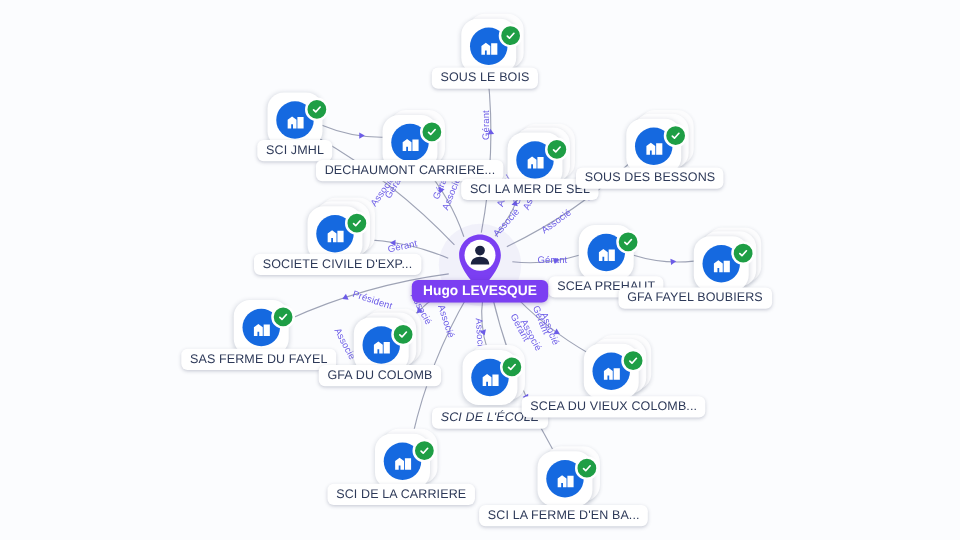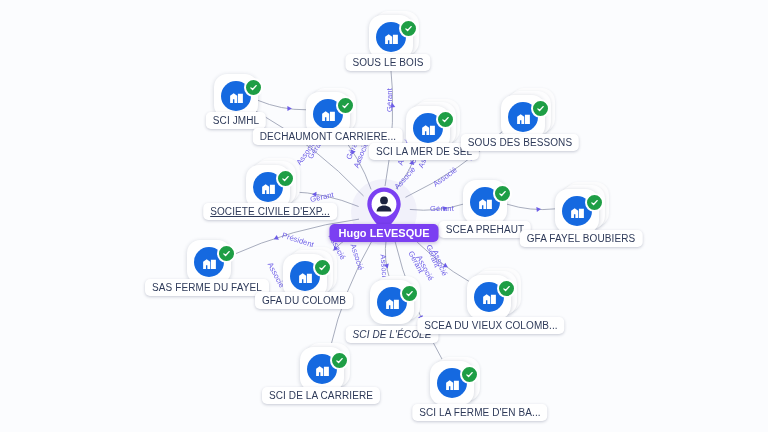--- a/index.html
+++ b/index.html
@@ -209,21 +209,21 @@
             <path fill="#ffffff" d="M3 21V11l5-3.6L13 11v10h-4v-5H7v5z"></path>
             <path fill="#ffffff" d="M14 21V8h7v13zM15.8 9.6h1.6v1.6h-1.6zm2.9 0h1.6v1.6h-1.6zM15.8 12.4h1.6V14h-1.6zm2.9 0h1.6V14h-1.6zM15.8 15.2h1.6v1.6h-1.6zm2.9 0h1.6v1.6h-1.6z"></path>
           </svg>
         </div>
         <div class="check">
           <svg width="9" height="9" viewBox="0 0 24 24">
             <path fill="none" stroke="#ffffff" stroke-width="3.6" stroke-linecap="round" stroke-linejoin="round" d="M5 13l4.5 4.5L19 7"></path>
           </svg>
         </div>
       </div>
-      <div class="nlabel" style="left: 270px; top: 203px; text-decoration: underline;">SOCIETE CIVILE D'EXP...</div>
+      <div class="nlabel" style="left: 270px; top: 203px;">SOCIETE CIVILE D'EXP...</div>
       <div class="node" style="left: 485px; top: 202px;">
         <div class="card"></div>
         <div class="disc">
           <svg width="17" height="17" viewBox="0 0 24 24">
             <path fill="#ffffff" d="M3 21V11l5-3.6L13 11v10h-4v-5H7v5z"></path>
             <path fill="#ffffff" d="M14 21V8h7v13zM15.8 9.6h1.6v1.6h-1.6zm2.9 0h1.6v1.6h-1.6zM15.8 12.4h1.6V14h-1.6zm2.9 0h1.6V14h-1.6zM15.8 15.2h1.6v1.6h-1.6zm2.9 0h1.6v1.6h-1.6z"></path>
           </svg>
         </div>
         <div class="check">
           <svg width="9" height="9" viewBox="0 0 24 24">
@@ -241,21 +241,21 @@
             <path fill="#ffffff" d="M3 21V11l5-3.6L13 11v10h-4v-5H7v5z"></path>
             <path fill="#ffffff" d="M14 21V8h7v13zM15.8 9.6h1.6v1.6h-1.6zm2.9 0h1.6v1.6h-1.6zM15.8 12.4h1.6V14h-1.6zm2.9 0h1.6V14h-1.6zM15.8 15.2h1.6v1.6h-1.6zm2.9 0h1.6v1.6h-1.6z"></path>
           </svg>
         </div>
         <div class="check">
           <svg width="9" height="9" viewBox="0 0 24 24">
             <path fill="none" stroke="#ffffff" stroke-width="3.6" stroke-linecap="round" stroke-linejoin="round" d="M5 13l4.5 4.5L19 7"></path>
           </svg>
         </div>
       </div>
-      <div class="nlabel" style="left: 581px; top: 230px;">GFA FAYEL BOUBIERS</div>
+      <div class="nlabel" style="left: 556px; top: 230px;">GFA FAYEL BOUBIERS</div>
       <div class="node" style="left: 209px; top: 262px;">
         <div class="card"></div>
         <div class="disc">
           <svg width="17" height="17" viewBox="0 0 24 24">
             <path fill="#ffffff" d="M3 21V11l5-3.6L13 11v10h-4v-5H7v5z"></path>
             <path fill="#ffffff" d="M14 21V8h7v13zM15.8 9.6h1.6v1.6h-1.6zm2.9 0h1.6v1.6h-1.6zM15.8 12.4h1.6V14h-1.6zm2.9 0h1.6V14h-1.6zM15.8 15.2h1.6v1.6h-1.6zm2.9 0h1.6v1.6h-1.6z"></path>
           </svg>
         </div>
         <div class="check">
           <svg width="9" height="9" viewBox="0 0 24 24">
@@ -338,21 +338,21 @@
             <path fill="#ffffff" d="M3 21V11l5-3.6L13 11v10h-4v-5H7v5z"></path>
             <path fill="#ffffff" d="M14 21V8h7v13zM15.8 9.6h1.6v1.6h-1.6zm2.9 0h1.6v1.6h-1.6zM15.8 12.4h1.6V14h-1.6zm2.9 0h1.6V14h-1.6zM15.8 15.2h1.6v1.6h-1.6zm2.9 0h1.6v1.6h-1.6z"></path>
           </svg>
         </div>
         <div class="check">
           <svg width="9" height="9" viewBox="0 0 24 24">
             <path fill="none" stroke="#ffffff" stroke-width="3.6" stroke-linecap="round" stroke-linejoin="round" d="M5 13l4.5 4.5L19 7"></path>
           </svg>
         </div>
       </div>
-      <div class="nlabel" style="left: 451px; top: 404px; margin-left: 29px;">SCI LA FERME D'EN BA...</div>
+      <div class="nlabel" style="left: 451px; top: 404px;">SCI LA FERME D'EN BA...</div>
       <div class="node" style="left: 384px; top: 212px;">
         <div class="halo"></div>
         <div class="pin"><svg width="40" height="52" viewBox="0 0 40 52">
             <path d="M20 1.5c-9.2 0-16.7 7.4-16.7 16.6 0 11.4 14.1 25.5 15.7 27.1.6.6 1.4.6 2 0 1.6-1.6 15.7-15.7 15.7-27.1C36.7 8.9 29.2 1.5 20 1.5z" fill="#7b3ff2"></path>
             <circle cx="20" cy="18.2" r="12.4" fill="#ffffff"></circle>
             <circle cx="20" cy="14.4" r="3.9" fill="#1b2340"></circle>
             <path d="M12.6 25.6c0-4 3.3-6.2 7.4-6.2s7.4 2.2 7.4 6.2z" fill="#1b2340"></path>
           </svg></div>
       </div>
       <div class="pin-label" style="left: 384px; top: 224px;">Hugo LEVESQUE</div>

